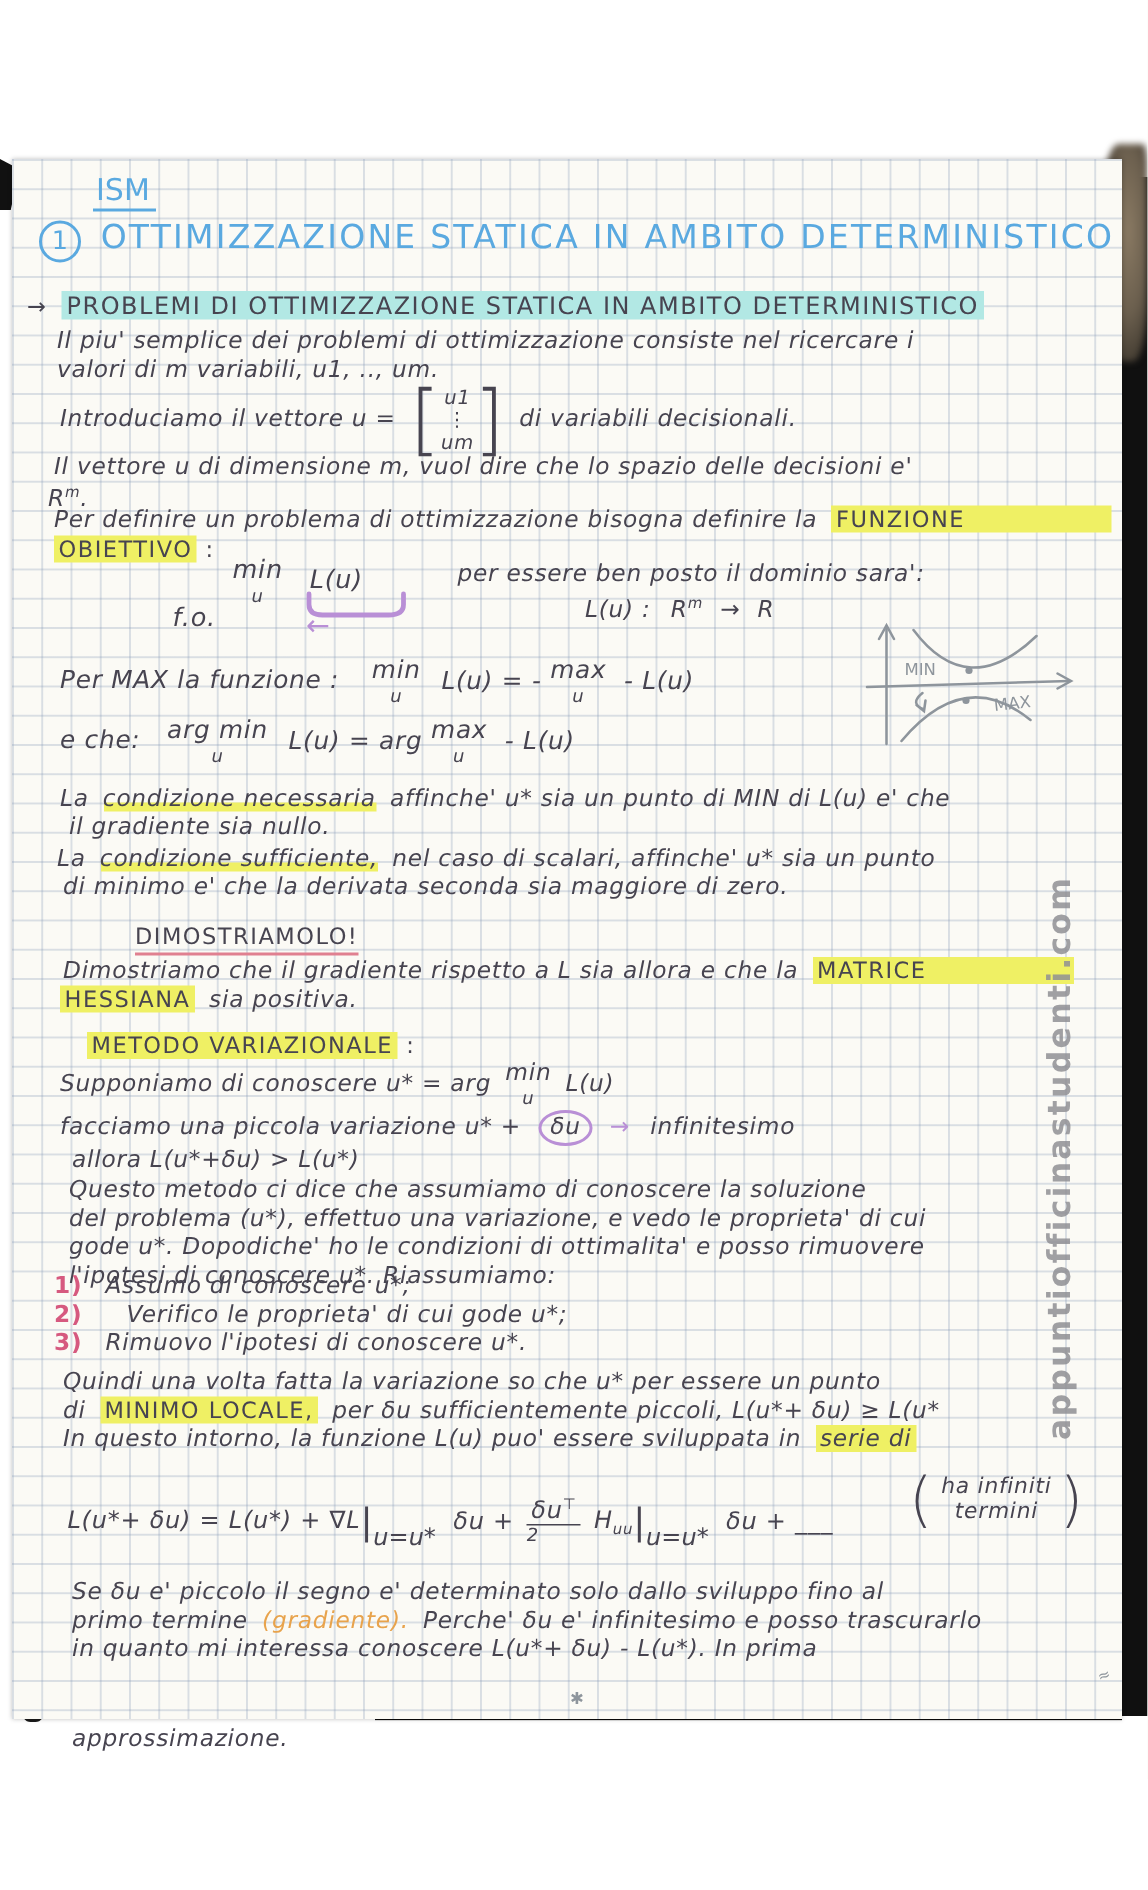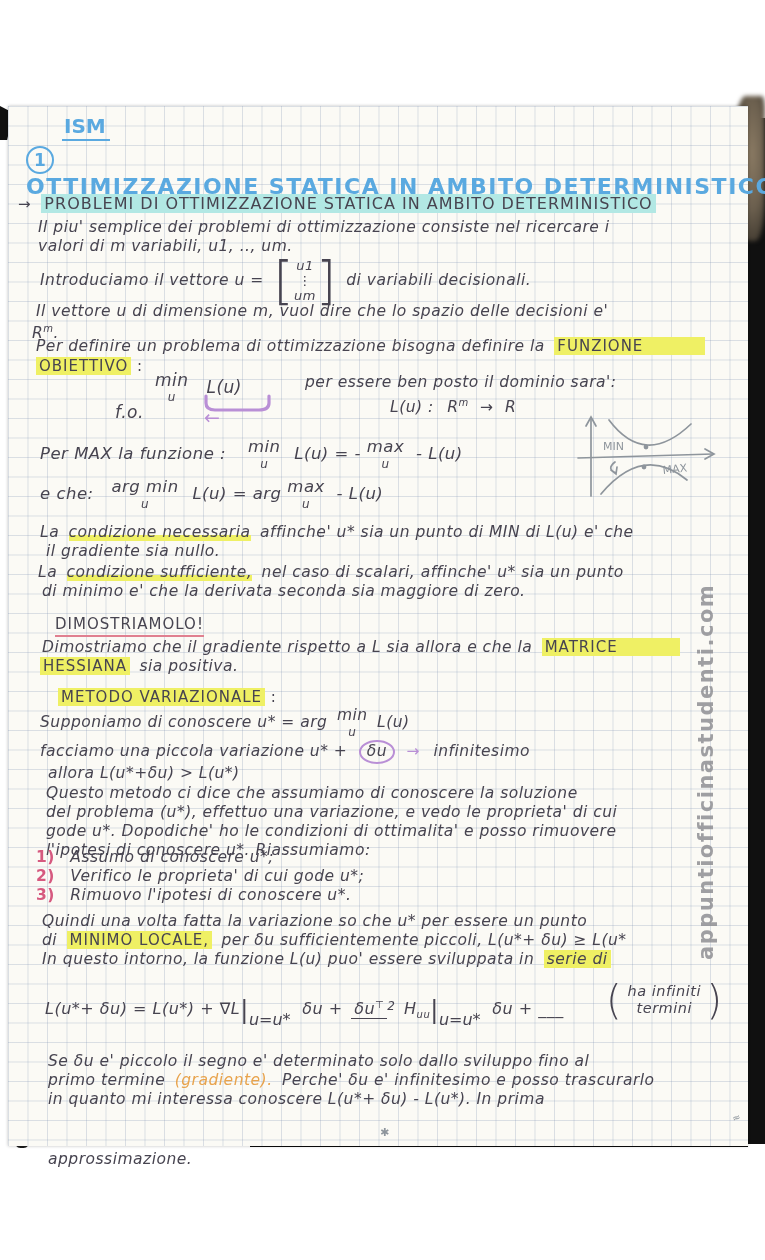--- a/index.html
+++ b/index.html
@@ -27,42 +27,42 @@
   .bottom-edge{
     position:absolute;left:250px;top:1140px;width:498px;height:7px;background:#0c0c0c;
     clip-path:polygon(0 70%,100% 0,100% 100%,0 100%);
   }
   .tl-mark{position:absolute;left:0;top:106px;width:13px;height:34px;background:#111;clip-path:polygon(0 0,100% 20%,55% 100%,0 100%);}
   .bl-mark{position:absolute;left:14px;top:1128px;width:16px;height:20px;background:#1a1a1a;border-radius:40%;}
 
   
   .pen{font-style:italic;color:#474450;font-size:15.5px;letter-spacing:.5px;white-space:nowrap;line-height:19px;}
   .caps{font-style:normal;font-size:15px;letter-spacing:1px;}
-  .marker{font-style:normal;color:#5aa9e0;font-weight:bold;white-space:nowrap;}
+  .marker{font-style:normal;color:#5aa9e0;font-weight:normal;white-space:nowrap;}
   .hl-y{background:#eff064;padding:0 3px;}
   .hl-c{background:#b2e8e4;padding:0 3px;}
-  .to-edge{padding-right:62px;}
+  .to-edge{padding-right:98px;}
   .underline-y{box-shadow:inset 0 -6px 0 #eff064;}
-  .red-underline{border-bottom:2px solid #e08090;padding-bottom:1px;}
+  .red-underline{border-bottom:2px solid #e08090;padding-bottom:1px;margin-left:35px;}
   .pink{color:#d6597f;font-style:normal;font-weight:bold;}
   .orange{color:#e8a34c;}
   .purple{color:#b98fd6;}
   .pencil{color:#8e959c;}
   sup{font-size:10px;} sub{font-size:10px;}
 
   .stack{display:inline-flex;flex-direction:column;align-items:center;line-height:1;vertical-align:middle;}
   .stack .bot{font-size:12px;margin-top:2px;}
 
   .vec{display:inline-flex;align-items:center;vertical-align:middle;margin:0 4px;}
   .vbrack{font-size:52px;font-weight:200;line-height:52px;font-style:normal;}
   .vcol{display:inline-flex;flex-direction:column;align-items:center;font-size:13px;line-height:15px;}
 
   .ebar{font-size:24px;font-style:normal;vertical-align:-4px;}
   .esub{font-size:16px;vertical-align:-11px;letter-spacing:0;}
-  .frac{display:inline-flex;align-items:flex-start;vertical-align:middle;line-height:1.05;margin:0 3px;}
+  .frac{display:inline-flex;flex-direction:column;align-items:flex-start;vertical-align:middle;line-height:1.05;margin:0 3px;}
   .frac .num{border-bottom:1.5px solid #474450;padding:0 3px;}
   .frac .den{font-size:12px;}
 
   .bigparen{font-size:40px;font-weight:200;font-style:normal;line-height:40px;vertical-align:middle;}
   .aside-col{display:inline-flex;flex-direction:column;font-size:14.5px;line-height:17px;vertical-align:middle;}
 
   .circle-purple{border:2px solid #b98fd6;border-radius:50%;padding:0 6px 2px 6px;}
 
   .watermark{
     position:absolute;left:694px;top:588px;height:372px;width:34px;
@@ -242,21 +242,21 @@
   <div class="abs pen" style="left:38px;top:697px;">del problema (u*), effettuo una variazione, e vedo le proprieta' di cui</div>
   <div class="abs pen" style="left:38px;top:716px;">gode u*. Dopodiche' ho le condizioni di ottimalita' e posso rimuovere</div>
   <div class="abs pen" style="left:38px;top:735px;">l'ipotesi di conoscere u*. Riassumiamo:</div>
 
   <div class="abs pen" style="left:28px;top:742px;">
     <span class="pink">1)</span>
     <span style="margin-left:10px;">Assumo di conoscere u*;</span>
   </div>
   <div class="abs pen" style="left:28px;top:761px;">
     <span class="pink">2)</span>
-    <span style="margin-left:10px;">Verifico le proprieta' di cui gode u*;</span>
+    <span style="margin-left:24px;">Verifico le proprieta' di cui gode u*;</span>
   </div>
   <div class="abs pen" style="left:28px;top:780px;">
     <span class="pink">3)</span>
     <span style="margin-left:10px;">Rimuovo l'ipotesi di conoscere u*.</span>
   </div>
 
   <div class="abs pen" style="left:34px;top:825px;">
     <span>di</span>
     <span class="hl-y caps" style="margin:0 4px;">MINIMO LOCALE,</span>
     <span>per δu sufficientemente piccoli, L(u*+ δu) ≥ L(u*</span>

